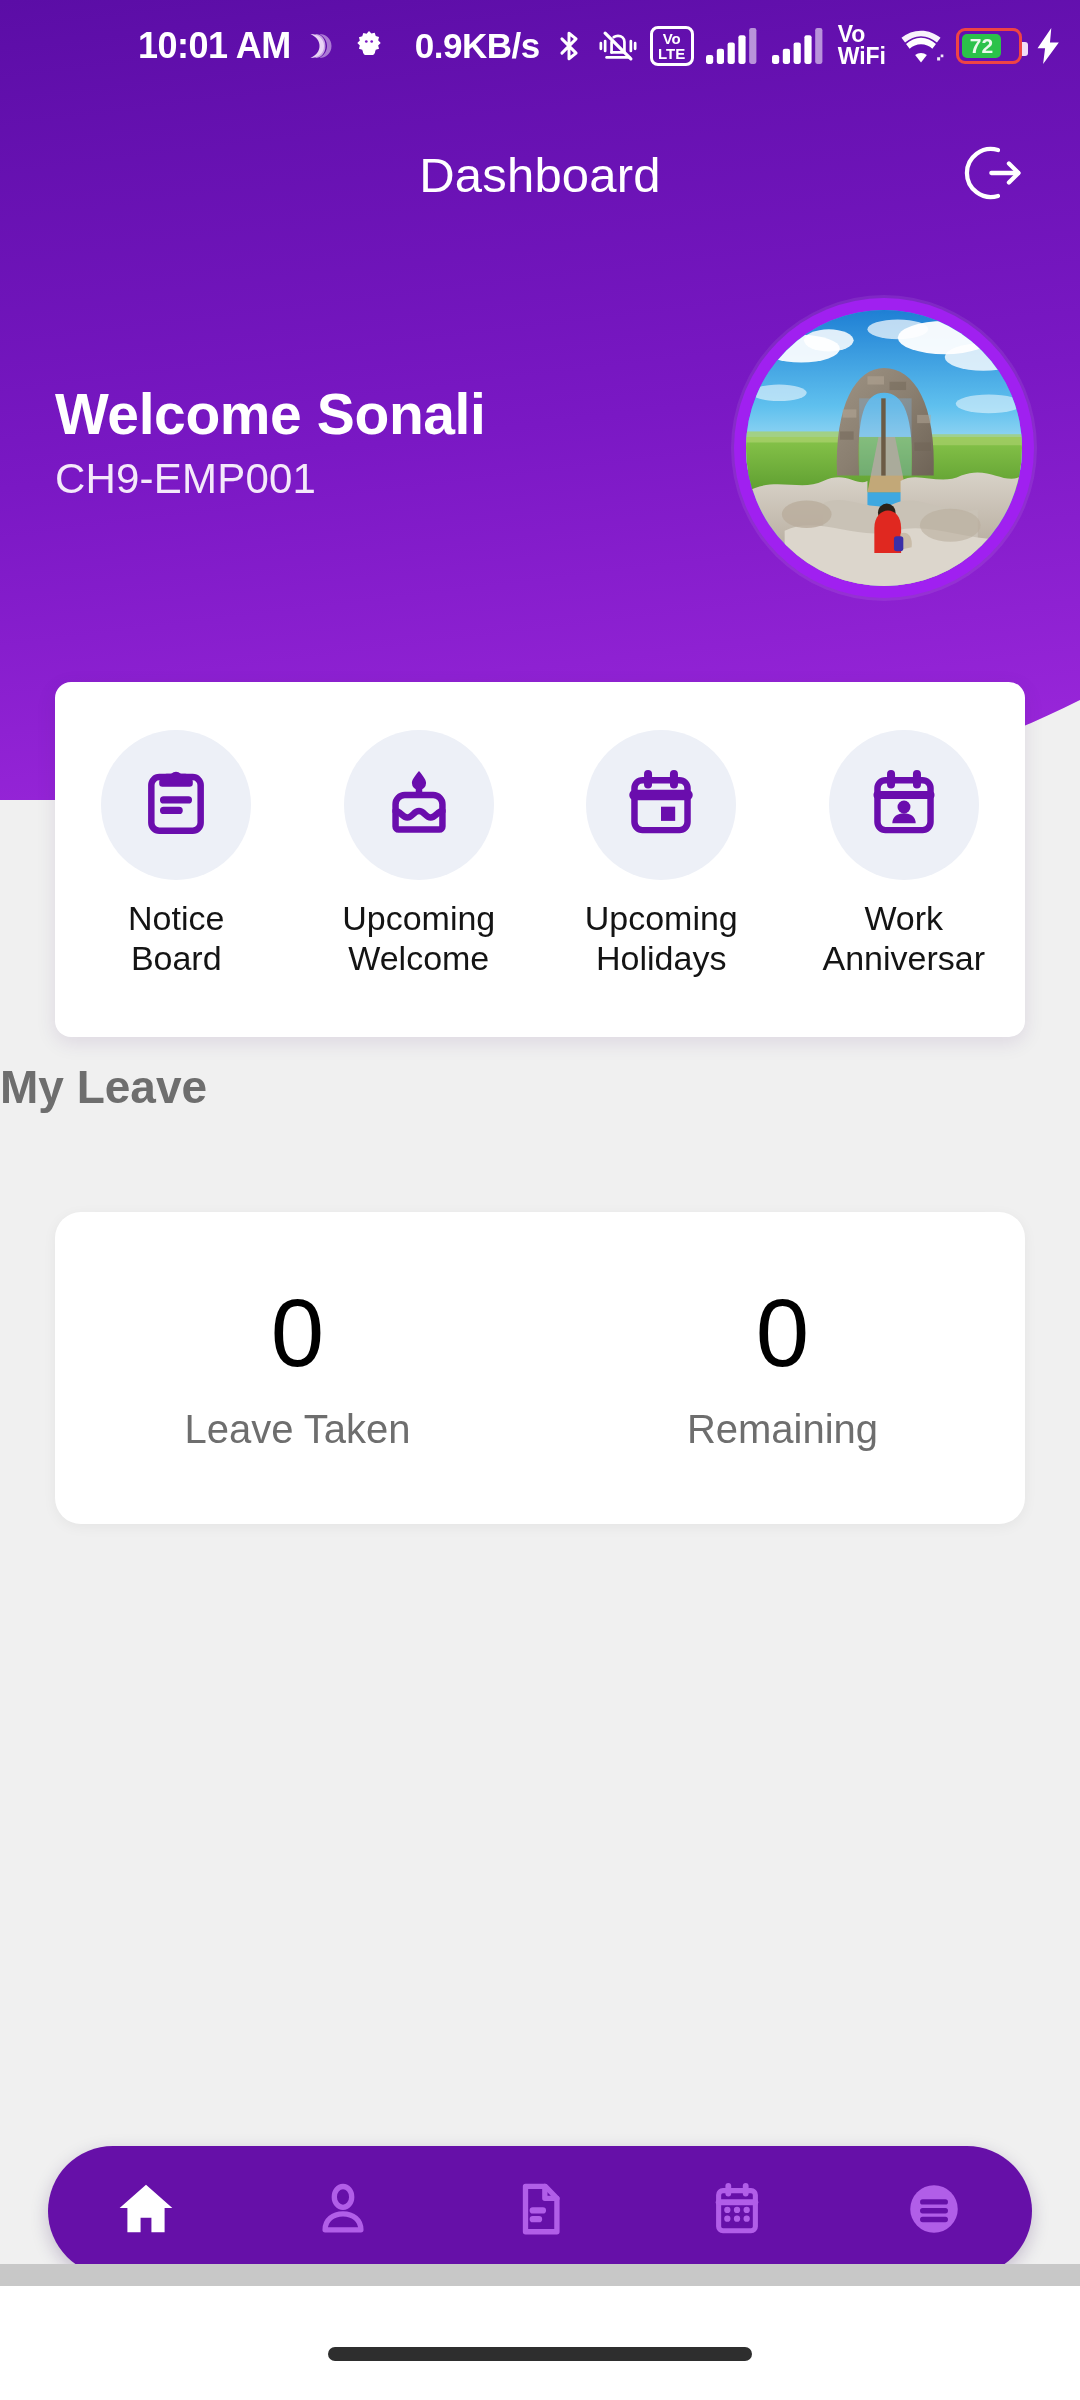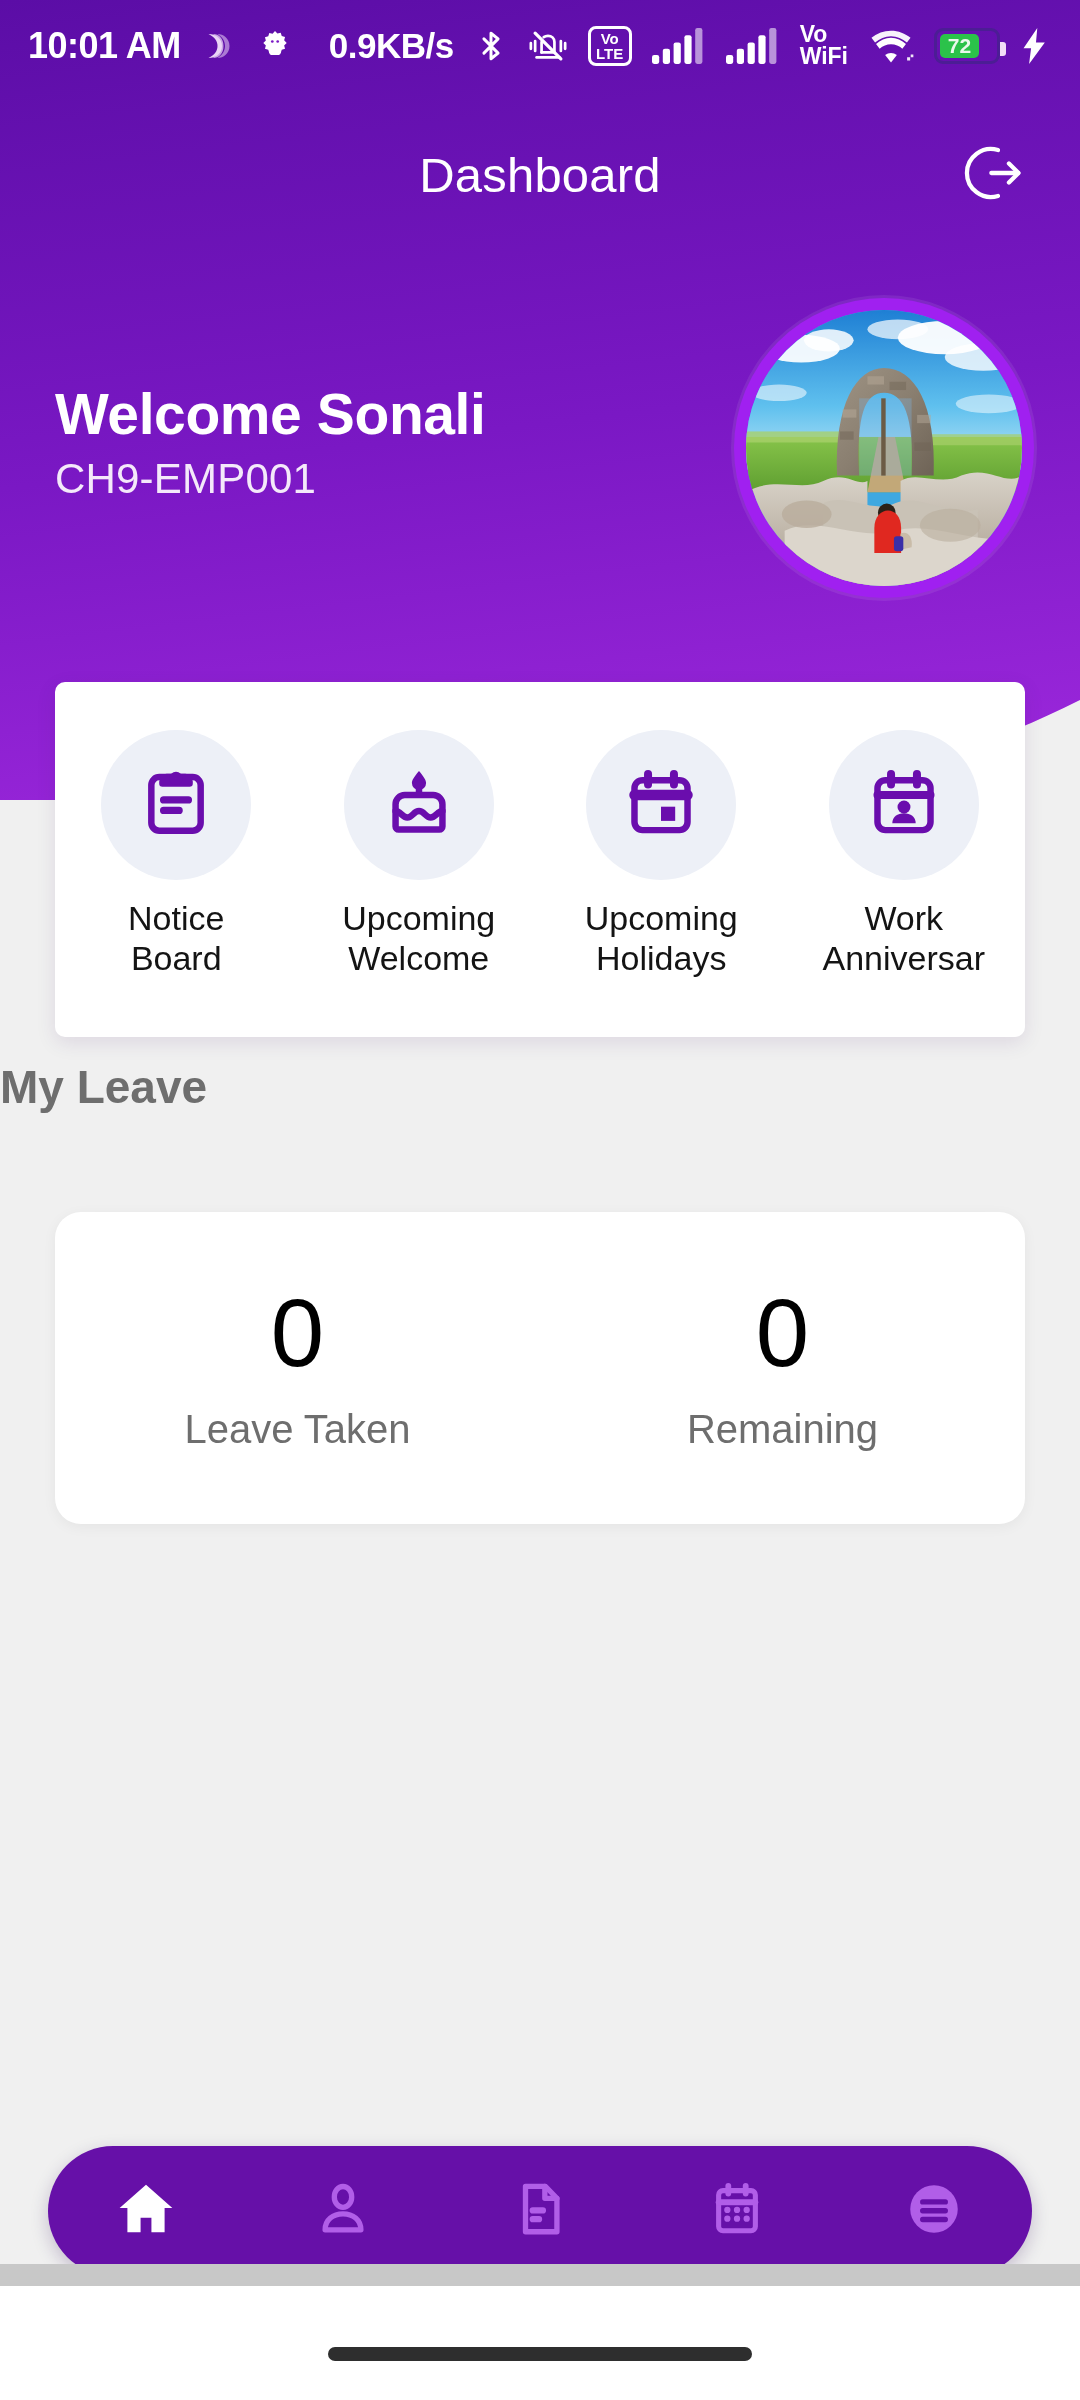--- a/index.html
+++ b/index.html
@@ -8,21 +8,21 @@
     font-family:"Liberation Sans", sans-serif;
     background:#F0F0F0;
     overflow:hidden;
     position:relative;
   }
 
   
   .statusbar{
     position:absolute; top:0; left:0; width:1080px; height:92px;
     display:flex; align-items:center; justify-content:flex-end;
-    padding-right:30px; gap:20px; z-index:40;
+    padding-right:16px; gap:12px; z-index:40;
   }
   .sb-time{
     color:#ffffff; font-size:36px; font-weight:600;
     letter-spacing:-0.5px; white-space:nowrap;
   }
   .sb-ico{ display:flex; align-items:center; justify-content:center; }
   .sb-net{
     color:#ffffff; font-size:35px; font-weight:600;
     letter-spacing:-0.5px; white-space:nowrap; margin-left:16px;
   }
@@ -31,21 +31,21 @@
     width:44px; height:40px; display:flex; flex-direction:column;
     align-items:center; justify-content:center; line-height:1;
   }
   .volte-box span{ color:#ffffff; font-size:15px; font-weight:700; }
   .vowifi{
     color:#ffffff; font-size:23px; font-weight:700; line-height:0.95;
     text-align:left; white-space:nowrap;
   }
   .batt{
     position:relative; width:66px; height:36px;
-    border:3px solid #4c1d95; border-radius:9px;
+    border:3px solid #ef4444; border-radius:9px;
     display:flex; align-items:center; padding:3px;
   }
   .batt:after{
     content:""; position:absolute; right:-9px; top:11px;
     width:6px; height:14px; background:#F3DDF7; border-radius:0 3px 3px 0;
   }
   .batt-fill{
     height:100%; width:72%; background:#2BC24A; border-radius:5px;
     display:flex; align-items:center; justify-content:center;
   }
@@ -92,21 +92,21 @@
   .avatar-inner{
     width:100%; height:100%; border-radius:50%; overflow:hidden;
     position:relative; background:#3EA8E0;
   }
   .avatar-inner svg{ display:block; width:100%; height:100%; }
 
   
   .quick-card{
     position:absolute; top:682px; left:55px;
     width:970px; height:355px;
-    background:#ffffff; border-radius:10px; z-index:25;
+    background:#ffffff; border-radius:16px; z-index:25;
     box-shadow:0 6px 20px rgba(60,10,100,0.10);
     display:flex; align-items:flex-start; overflow:hidden;
     padding-top:48px;
   }
   .qa-item{
     flex:1 0 25%; display:flex; flex-direction:column;
     align-items:center; min-width:0;
   }
   .qa-circle{
     width:150px; height:150px; border-radius:50%;

